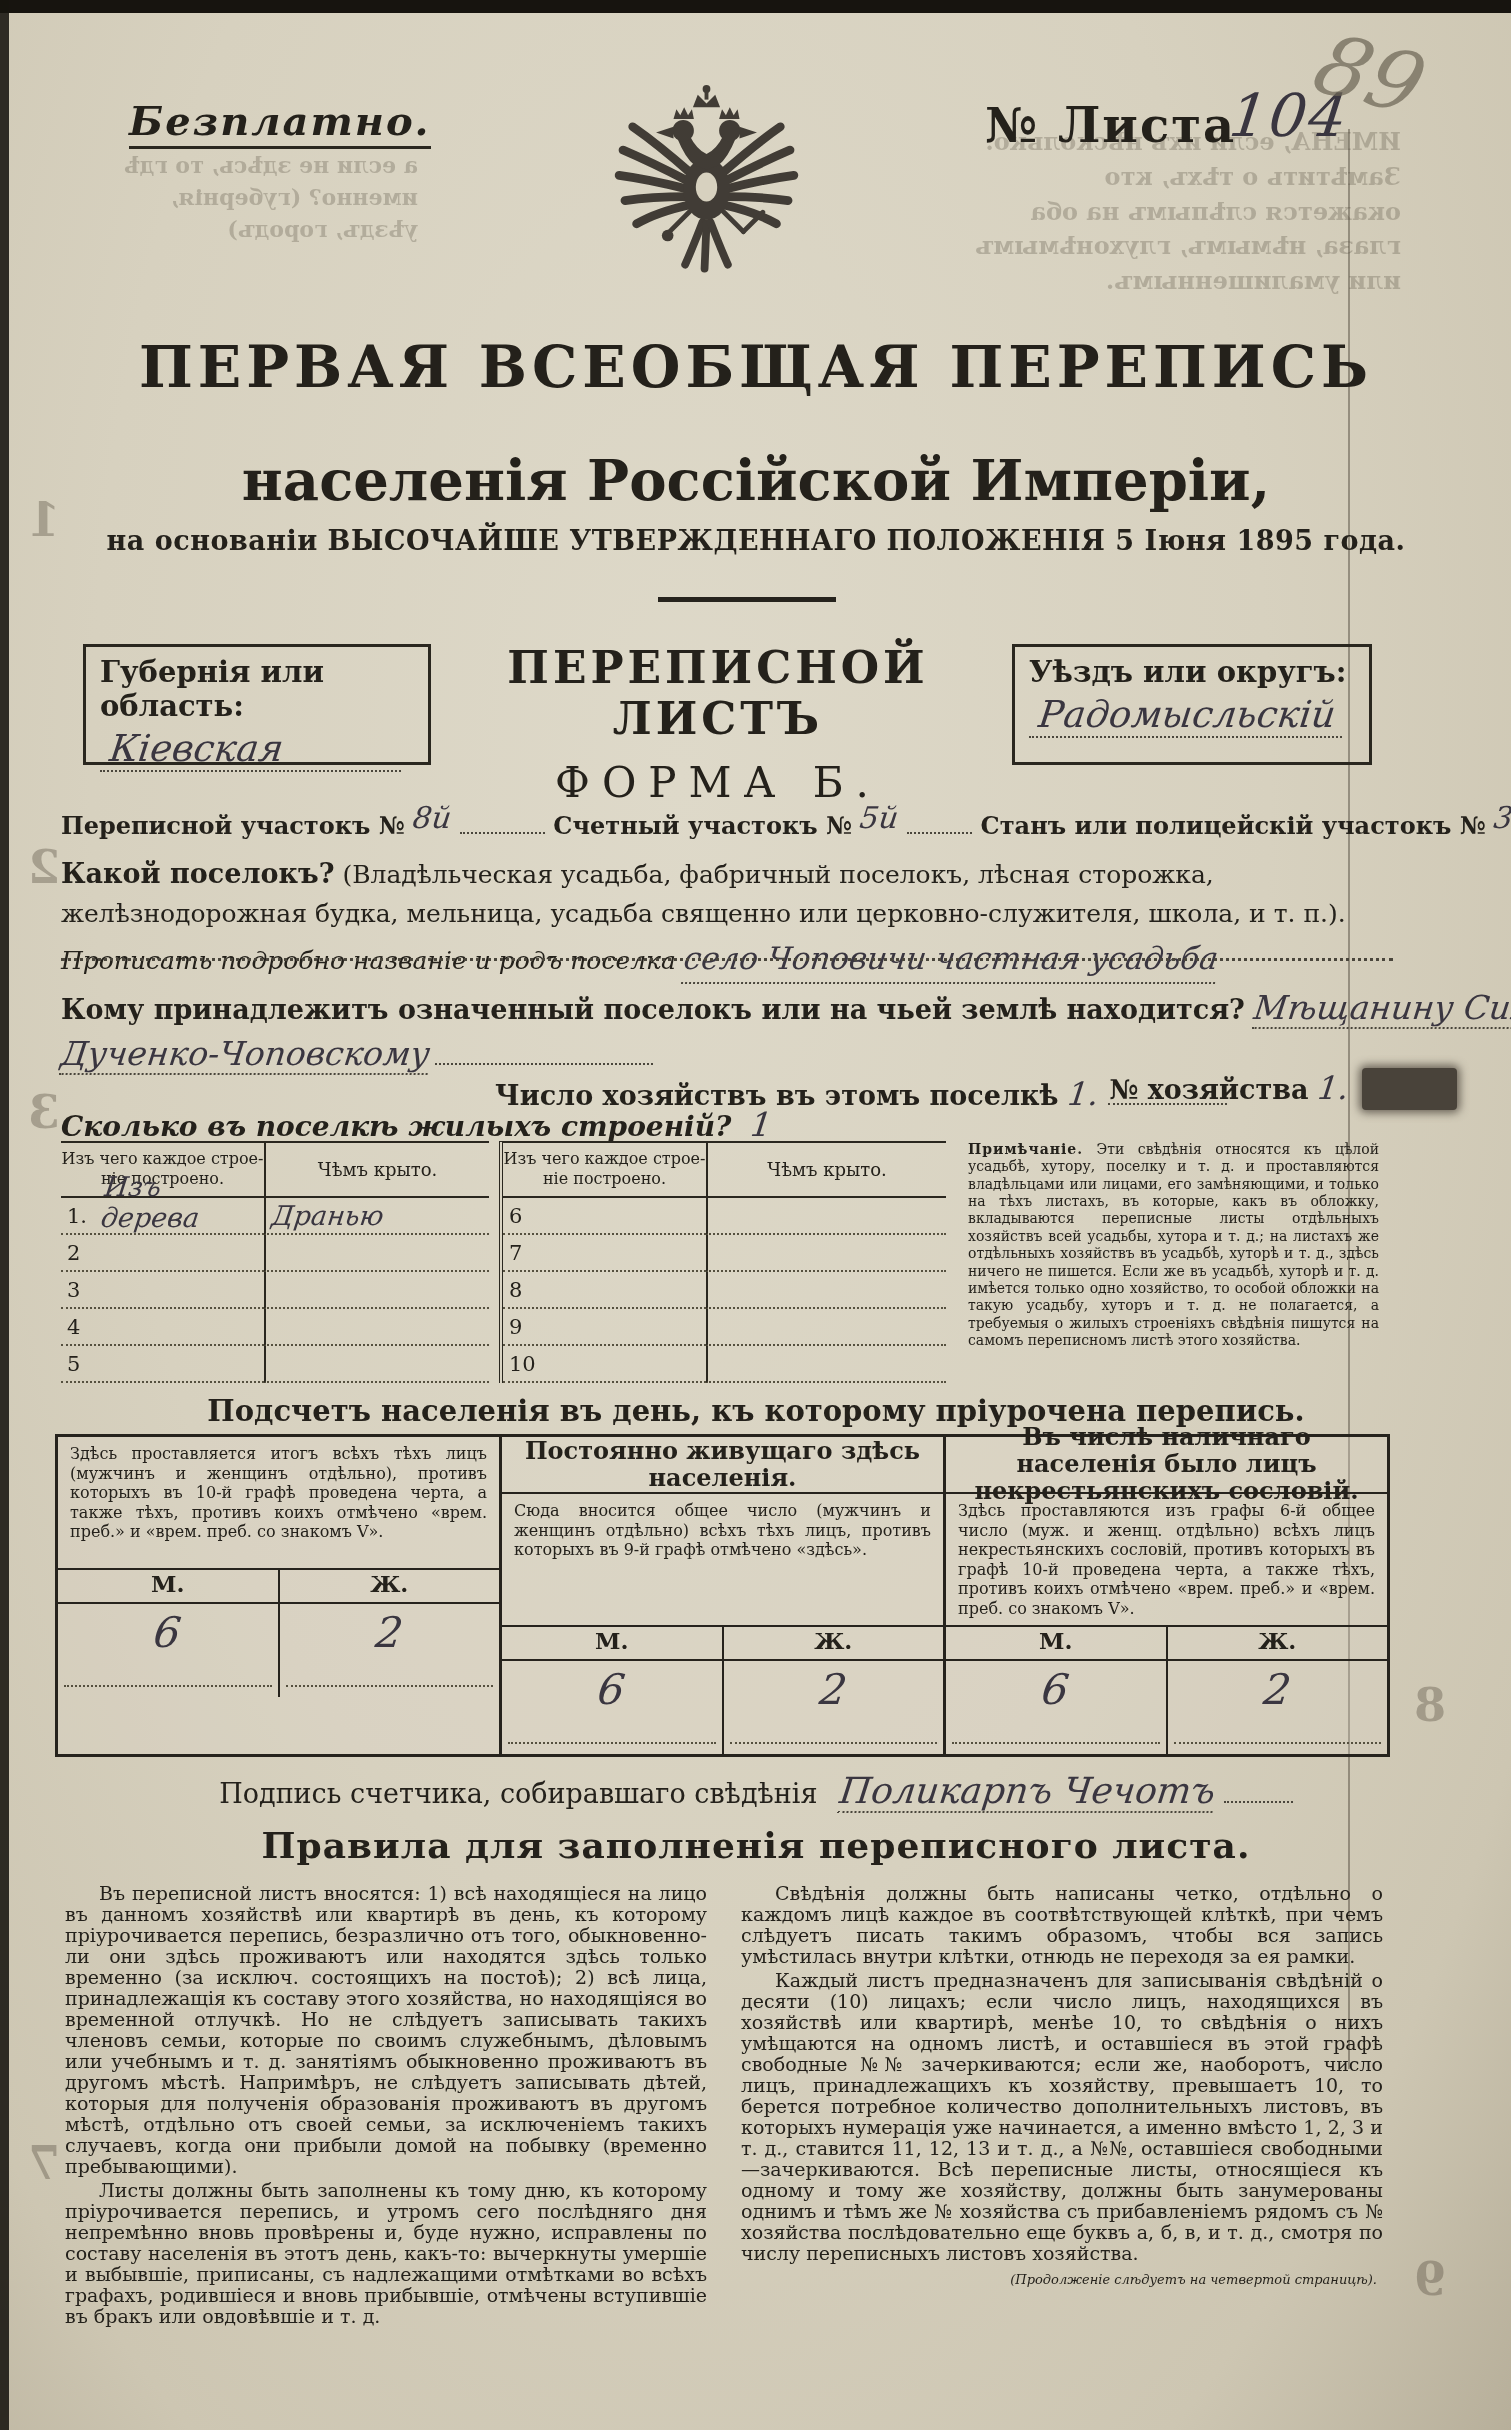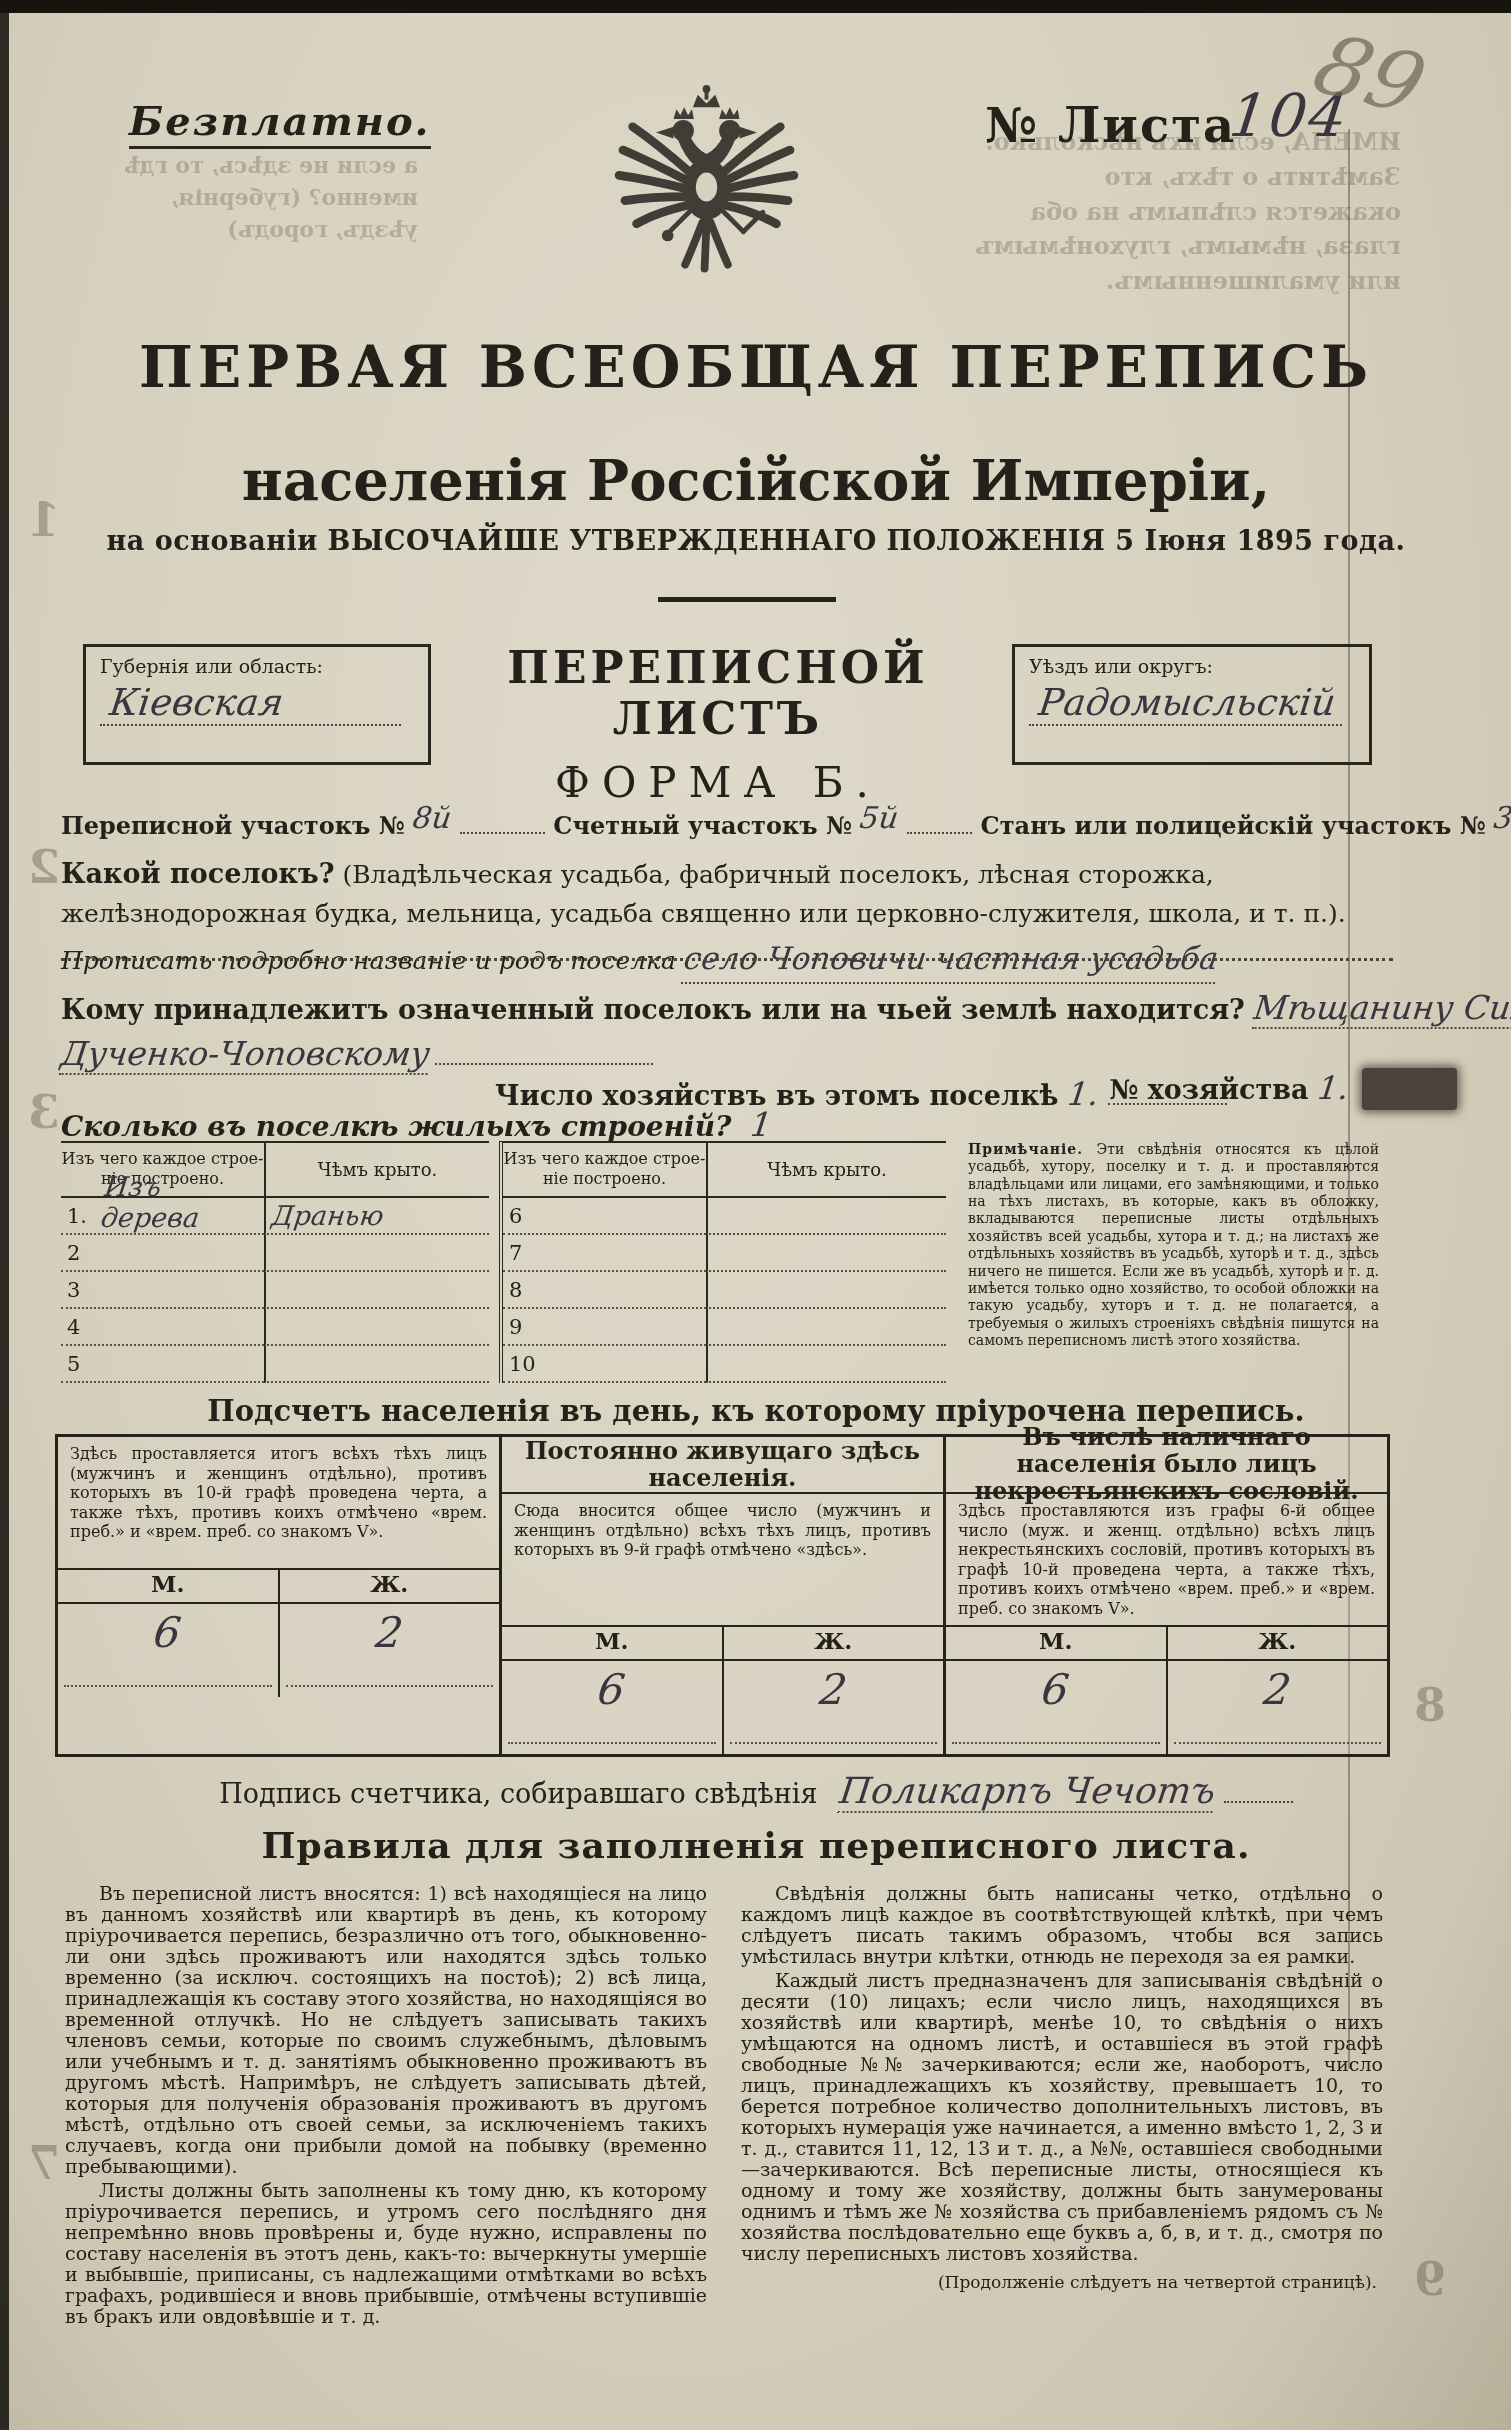--- a/index.html
+++ b/index.html
@@ -35,21 +35,21 @@
   .title1,.title2,.title3 { position:absolute; left:0; width:100%; text-align:center; font-weight:700; }
   .title1 { top:333px; font-size:57px; letter-spacing:5px; }
   .title2 { top:447px; font-size:56px; }
   .title3 { top:525px; font-size:27px; letter-spacing:0.5px; }
   .title-rule { position:absolute; left:658px; top:597px; width:178px; height:5px; background:#26231d; }
 
   
   .prov-box, .uezd-box { position:absolute; top:644px; height:121px; border:3px solid #2a271f; padding:8px 14px 0; }
   .prov-box { left:83px; width:348px; }
   .uezd-box { left:1012px; width:360px; }
-  .box-label { font-size:19px; font-weight:400; }
+  .box-label { font-size:29px; font-weight:700; }
   .box-value { display:block; margin-top:4px; padding-left:10px; width:96%; border-bottom:2.5px dotted #4a463c; }
   .box-value .hw { font-size:37px; }
   .form-center { position:absolute; left:436px; top:642px; width:564px; text-align:center; }
   .fc1 { font-size:44px; font-weight:700; letter-spacing:4px; }
   .fc2 { font-size:42px; font-weight:400; letter-spacing:12px; margin-top:14px; }
 
   .precincts { position:absolute; left:61px; top:806px; width:1332px; font-size:24px; font-weight:700; white-space:nowrap; }
   .precincts .hw { font-size:30px; position:relative; top:-6px; }
 
   .village { position:absolute; left:61px; top:853px; width:1332px; font-size:25px; line-height:1.55; }
@@ -103,21 +103,21 @@
   .pop-vals .pv::after { content:""; position:absolute; left:6px; right:6px; bottom:10px; border-bottom:2px dotted #55503f; }
 
   .signature { position:absolute; left:0; top:1770px; width:100%; text-align:center; font-size:27px; white-space:nowrap; }
   .signature .hw { font-size:36px; margin-left:14px; }
 
   .rules-title { position:absolute; left:0; top:1824px; width:100%; text-align:center; font-size:36px; font-weight:700; letter-spacing:1px; }
   .rules-col { position:absolute; top:1883px; width:642px; }
   .rules-left { left:65px; }
   .rules-right { left:741px; }
   .rules-col p { font-size:19px; line-height:21px; text-align:justify; text-indent:34px; margin-bottom:3px; }
-  .continuation { text-align:right; font-size:17px; margin-top:8px; padding-right:6px; }
+  .continuation { text-align:right; font-style:italic; font-size:13px; margin-top:8px; padding-right:6px; }
 </style>
 </head>
 <body>
 
 <div class="page">
 
   <div class="bleed bleed-left">а если не здѣсь, то гдѣ именно? (губернія, уѣздъ, городъ)</div>
   <div class="bleed bleed-right">ИМЕНА, если ихъ нѣсколько. Замѣтить о тѣхъ, кто окажется слѣпымъ на оба глаза, нѣмымъ, глухонѣмымъ или умалишеннымъ.</div>
   <div class="margin-num" style="left:28px; top:493px;">1</div>
   <div class="margin-num" style="left:28px; top:840px;">2</div>

